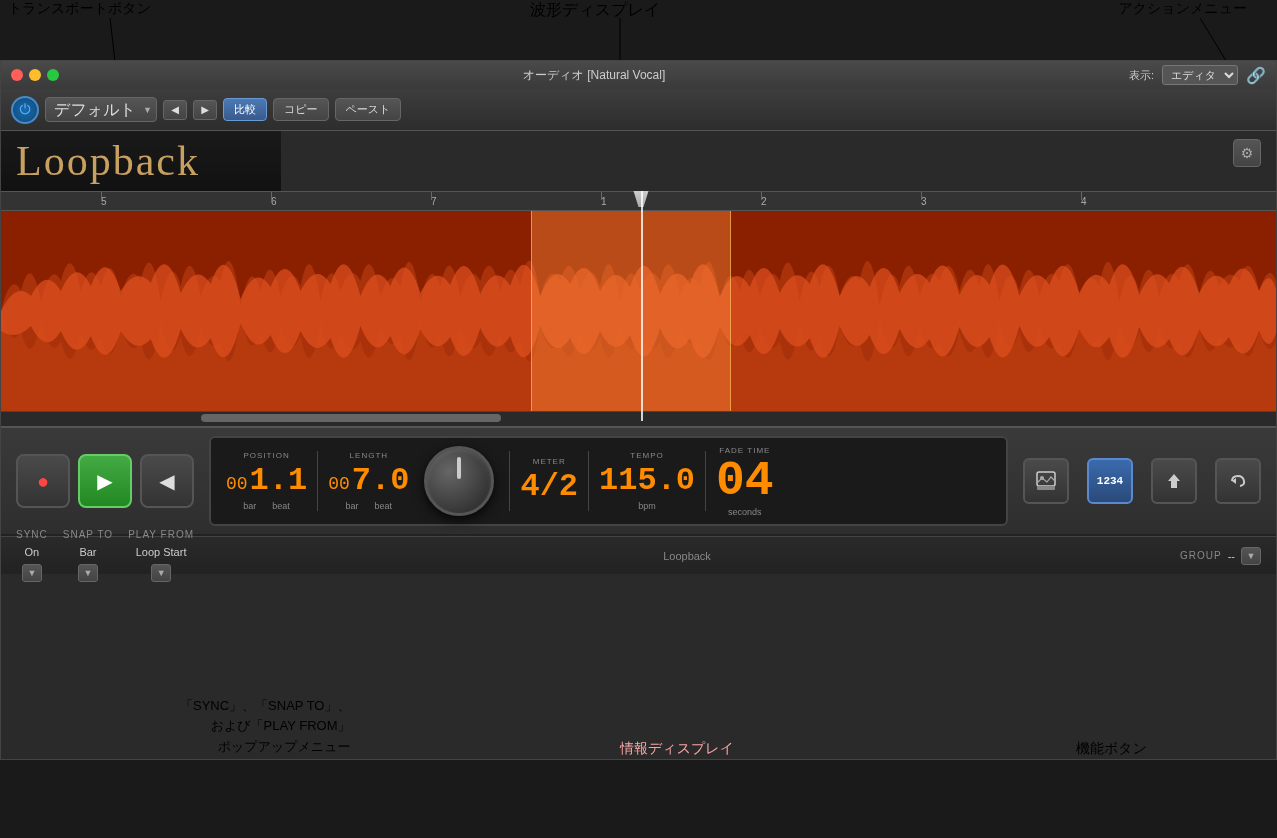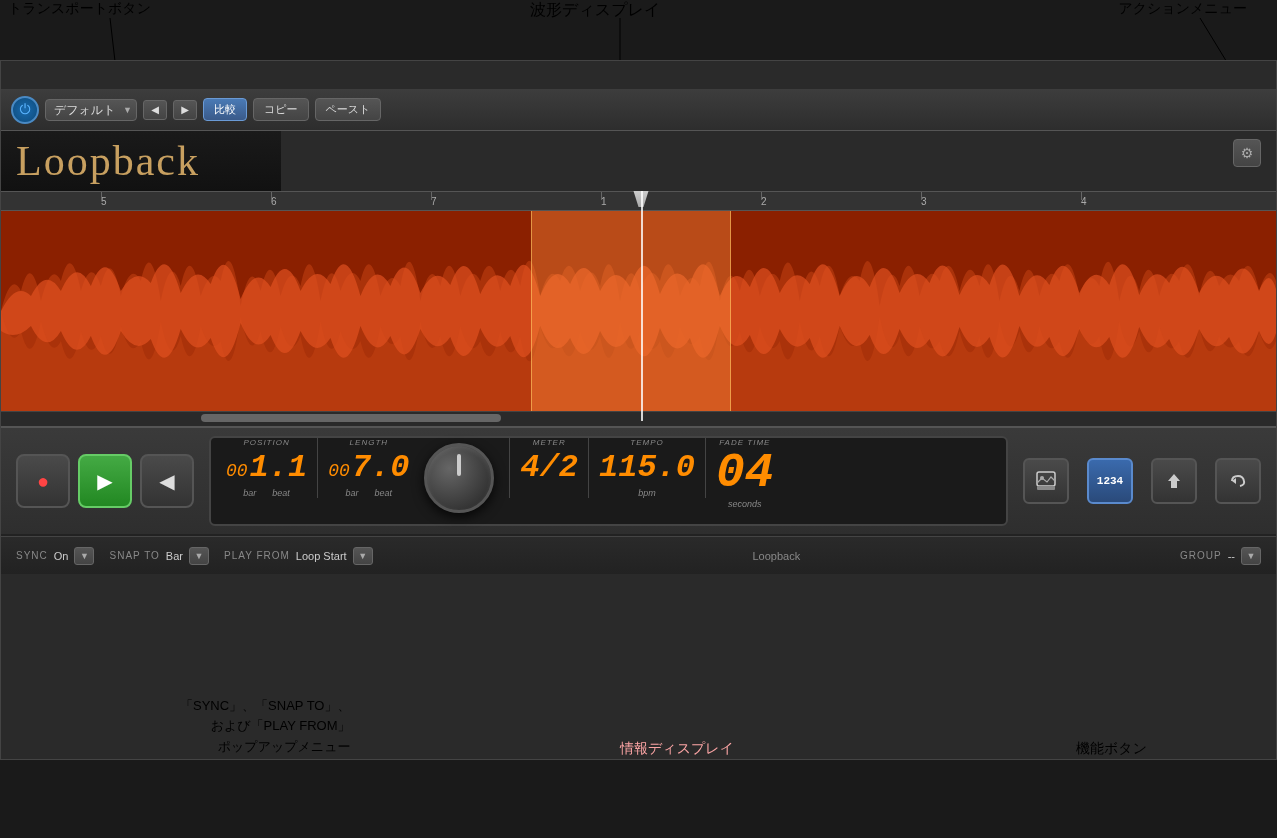--- a/index.html
+++ b/index.html
@@ -79,21 +79,21 @@
       align-items: center;
       justify-content: center;
       color: #5ab4ff;
       font-size: 14px;
       cursor: pointer;
     }
     .preset-select {
       background: linear-gradient(to bottom, #555, #444);
       border: 1px solid #666;
       color: #ddd;
-      font-size: 12px;
+      font-size: 16px;
       padding: 3px 20px 3px 8px;
       border-radius: 4px;
       appearance: none;
       cursor: pointer;
       min-width: 80px;
     }
     .nav-btn {
       width: 24px;
       height: 20px;
       background: linear-gradient(to bottom, #555, #444);
@@ -299,24 +299,24 @@
     }
 
     
     .info-display {
       flex: 1;
       height: 90px;
       background: #1a1a1a;
       border: 2px solid #444;
       border-radius: 6px;
       display: flex;
+      align-items: center;
       padding: 0 15px;
       gap: 10px;
       position: relative;
-      font-style: italic;
     }
     .display-group {
       display: flex;
       flex-direction: column;
       align-items: center;
       gap: 2px;
     }
     .display-label {
       font-size: 8px;
       color: #888;
@@ -403,20 +403,21 @@
       align-items: center;
       padding: 0 15px;
       gap: 15px;
     }
     .bottom-ctrl {
       display: flex;
       align-items: center;
       gap: 6px;
       color: #bbb;
       font-size: 11px;
+      flex-direction: column;
     }
     .bottom-ctrl-label {
       color: #888;
       font-size: 10px;
       letter-spacing: 1px;
     }
     .bottom-ctrl-value {
       color: #ccc;
       font-size: 11px;
     }
@@ -507,20 +508,35 @@
   <line x1="280" y1="735" x2="280" y2="512" stroke="#000" stroke-width="1"></line>
   <line x1="50" y1="735" x2="350" y2="735" stroke="#000" stroke-width="1"></line>
 
   <line x1="660" y1="740" x2="660" y2="565" stroke="#000" stroke-width="1"></line>
 
   <line x1="1100" y1="740" x2="1100" y2="512" stroke="#000" stroke-width="1"></line>
 </svg>
 
 <div class="app-window">
 
+  <div class="title-bar">
+    <div class="traffic-lights">
+      <div class="traffic-light tl-red"></div>
+      <div class="traffic-light tl-yellow"></div>
+      <div class="traffic-light tl-green"></div>
+    </div>
+    <div class="title-text">オーディオ [Natural Vocal]</div>
+    <div style="display:flex;align-items:center;gap:8px;">
+      <span style="color:#ccc;font-size:11px;">表示:</span>
+      <select style="background:#555;border:1px solid #777;color:#ddd;font-size:11px;padding:2px 4px;border-radius:3px;">
+        <option>エディタ</option>
+      </select>
+      <span style="color:#aaa;font-size:16px;">🔗</span>
+    </div>
+  </div>
 
   <div class="top-toolbar">
     <div class="power-btn">⏻</div>
     <div style="position:relative;display:inline-block;">
       <select class="preset-select">
         <option>デフォルト</option>
       </select>
       <span style="position:absolute;right:5px;top:50%;transform:translateY(-50%);color:#aaa;font-size:9px;pointer-events:none;">▼</span>
     </div>
     <div class="nav-btn">◀</div>

